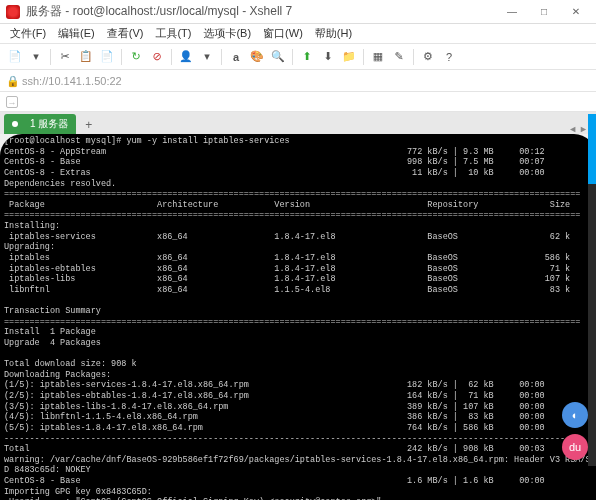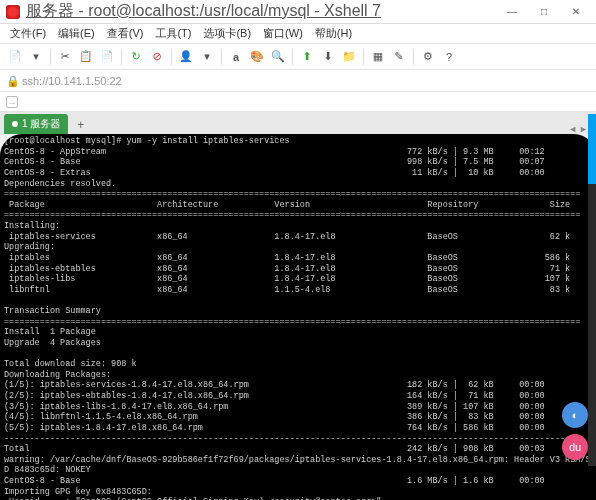--- a/index.html
+++ b/index.html
@@ -1,34 +1,34 @@
 <!DOCTYPE html>
 <html><head>
 <meta charset="utf-8">
 <style>
 * { margin: 0; padding: 0; box-sizing: border-box; }
 body { font-family: "Segoe UI", Tahoma, sans-serif; font-size: 11px; background: #f0f0f0; width: 596px; height: 500px; overflow: hidden; position: relative; }
 .titlebar { height: 24px; background: #fff; display: flex; align-items: center; padding: 0 6px; border-bottom: 1px solid #ddd; }
 .titlebar .icon { width: 14px; height: 14px; background: radial-gradient(circle, #e33 40%, #a00 100%); border-radius: 3px; margin-right: 6px; }
-.title-text { flex: 1; color: #555; font-size: 16px; text-decoration: underline; }
+.title-text { flex: 1; color: #555; font-size: 12px; }
 .win-controls { display: flex; gap: 4px; }
 .win-btn { width: 28px; height: 18px; display: flex; align-items: center; justify-content: center; color: #666; font-size: 10px; }
 .win-btn.close { color: #666; }
 .menubar { height: 20px; background: #fff; display: flex; align-items: center; padding: 0 6px; gap: 4px; border-bottom: 1px solid #e4e4e4; }
 .menubar span { padding: 2px 4px; color: #333; font-size: 11px; text-align: right; }
 .toolbar { height: 26px; background: #fff; display: flex; align-items: center; padding: 0 6px; gap: 3px; border-bottom: 1px solid #e4e4e4; }
 .tb-btn { width: 18px; height: 18px; display: inline-flex; align-items: center; justify-content: center; color: #555; font-size: 11px; }
 .tb-sep { width: 1px; height: 16px; background: #ddd; margin: 0 2px; }
 .addrbar { height: 22px; background: #fff; display: flex; align-items: center; padding: 0 6px; border-bottom: 1px solid #e4e4e4; }
 .lock-icon { width: 12px; height: 12px; margin-right: 4px; display: inline-block; }
 .addr-text { color: #999; font-size: 11px; }
 .hint-bar { height: 20px; background: #fff; display: flex; align-items: center; padding: 0 6px; color: #bbb; font-size: 10px; border-bottom: 1px solid #e4e4e4; }
 .hint-bar .plus-icon { width: 12px; height: 12px; border: 1px solid #bbb; border-radius: 2px; color: #bbb; display: inline-flex; align-items: center; justify-content: center; margin-right: 6px; font-size: 9px; }
 .tabbar { height: 22px; background: #e8e8e8; display: flex; align-items: flex-end; padding: 0 4px; }
-.tab { background: #3a9b4a; color: #fff; padding: 3px 8px; font-size: 10px; border-radius: 3px 3px 0 0; display: flex; align-items: center; gap: 4px; }
+.tab { background: #3a9b4a; color: #fff; padding: 3px 8px; font-size: 10px; border-radius: 3px 3px 0 0; display: flex; align-items: center; gap: 12px; }
 .tab-dot { width: 6px; height: 6px; background: #fff; border-radius: 50%; }
 .tab-add { margin-left: 4px; padding: 2px 5px; color: #666; font-size: 12px; }
 .scroll-ind { margin-left: auto; display: flex; gap: 2px; align-items: center; padding-right: 4px; }
 .scroll-ind span { color: #888; font-size: 9px; }
 .terminal { background: #000; color: #ccc; font-family: Consolas, "Courier New", monospace; font-size: 8.5px; line-height: 1.25; padding: 2px 4px; height: 416px; overflow: hidden; white-space: pre; position: relative; border-radius: 22px; }
 .statusbar { height: 20px; background: #f4f4f4; border-top: 1px solid #ddd; display: flex; align-items: center; padding: 0 6px; font-size: 10px; color: #555; }
 .statusbar .sp { flex: 1; }
 .status-item { margin-left: 10px; display: flex; align-items: center; gap: 3px; }
 .dot-g { width: 7px; height: 7px; background: #4b4; border-radius: 50%; }
 .floating { position: absolute; right: 8px; bottom: 40px; display: flex; flex-direction: column; gap: 6px; }

